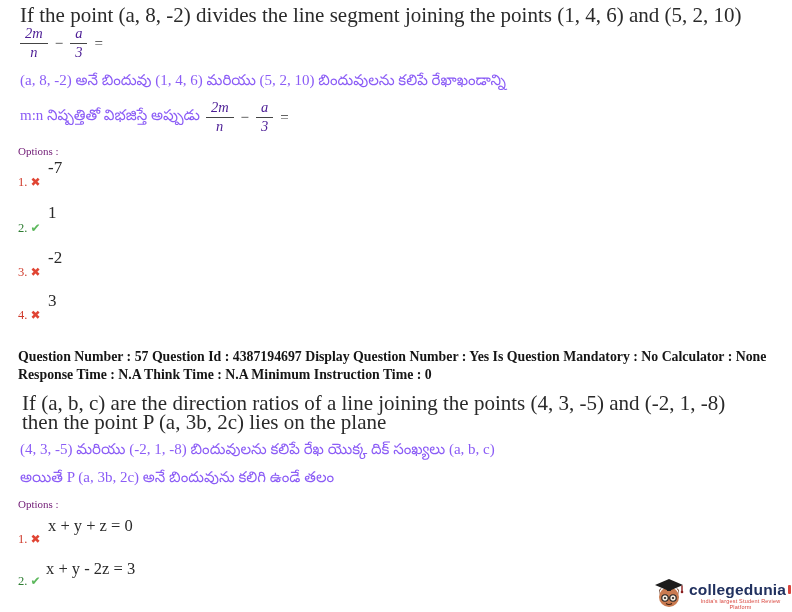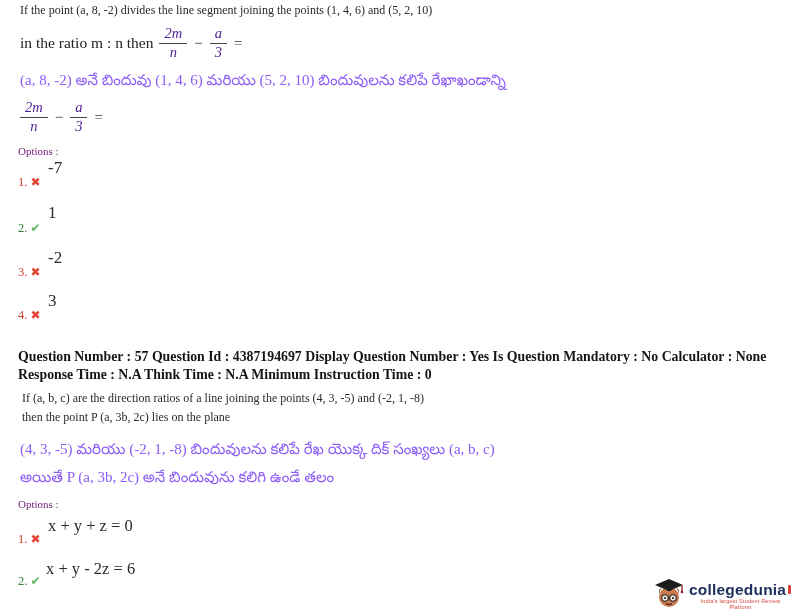--- a/index.html
+++ b/index.html
@@ -7,21 +7,21 @@
   body {
     width: 792px; height: 612px;
     background: #ffffff;
     font-family: "Liberation Serif", serif;
     color: #222222;
     position: relative;
     overflow: hidden;
   }
   .abs { position: absolute; }
 
-  .q-line { font-size: 12px; white-space: nowrap; color: #2a2a2a; }
+  .q-line { font-size: 21px; white-space: nowrap; color: #2a2a2a; }
   .telugu { font-size: 15px; color: #8b5cf6; }
 
   .formula-row { display: flex; align-items: center; gap: 6px; }
   .formula-prefix { font-size: 15.5px; white-space: nowrap; }
   .frac { display: inline-block; text-align: center; font-style: italic; font-size: 14.5px; line-height: 1.1; color: #4c1d95; }
   .frac .num { border-bottom: 1.2px solid #444; padding: 0 5px 1px 5px; display: block; }
   .frac .den { display: block; padding-top: 1px; }
   .op { font-size: 15px; color: #333; padding: 0 1px; }
 
   .options-label { font-weight: normal; font-size: 11px; color: #701a75; }
@@ -63,36 +63,36 @@
     margin-top: 2px;
     letter-spacing: 0.2px;
   }
 </style>
 </head>
 <body>
 
 <div class="abs q-line" style="left:20px; top:3px;">If the point (a, 8, -2) divides the line segment joining the points (1, 4, 6) and (5, 2, 10)</div>
 
 <div class="abs formula-row" style="left:20px; top:26px;">
-  <span class="formula-prefix">in the ratio m : n then</span>
   <span class="frac">
     <span class="num">2m</span>
     <span class="den">n</span>
   </span>
   <span class="op">−</span>
   <span class="frac">
     <span class="num">a</span>
     <span class="den">3</span>
   </span>
   <span class="op">=</span>
 </div>
 
 <div class="abs telugu" style="left:20px; top:72px;">(a, 8, -2) అనే బిందువు  (1, 4, 6) మరియు  (5, 2, 10) బిందువులను కలిపే రేఖాఖండాన్ని</div>
 
 <div class="abs formula-row" style="left:20px; top:100px;">
+  <span class="telugu">m:n నిష్పత్తితో విభజిస్తే అప్పుడు</span>
   <span class="frac">
     <span class="num">2m</span>
     <span class="den">n</span>
   </span>
   <span class="op">−</span>
   <span class="frac">
     <span class="num">a</span>
     <span class="den">3</span>
   </span>
   <span class="op">=</span>
@@ -131,21 +131,21 @@
 <div class="abs options-label" style="left:18px; top:498px;">Options :</div>
 
 <div class="abs" style="left:18px; top:529px;">
   <span class="opt-num wrong">1.</span><span class="opt-mark wrong">✖</span>
 </div>
 <div class="abs opt-value" style="left:48px; top:516px; font-size:16.5px;">x + y + z = 0</div>
 
 <div class="abs" style="left:18px; top:571px;">
   <span class="opt-num correct">2.</span><span class="opt-mark correct">✔</span>
 </div>
-<div class="abs opt-value" style="left:46px; top:559px; font-size:16.5px;">x + y - 2z = 6</div>
+<div class="abs opt-value" style="left:46px; top:559px; font-size:16.5px;">x + y - 2z = 3</div>
 
 <div class="abs logo-wrap" style="left:653px; top:578px;">
   <span style="display:inline-block;">
     <svg width="33" height="32" viewBox="0 0 33 32">
       <circle cx="16" cy="19" r="10" fill="#c97a50"></circle>
       <path d="M6 17 Q6 8 16 8 Q26 8 26 17 L26 13 Q26 9 16 9 Q6 9 6 13 Z" fill="#5a2d1a"></path>
       <polygon points="16,1 30,7 16,13 2,7" fill="#1c1c1c"></polygon>
       <rect x="14" y="9" width="4" height="4" fill="#1c1c1c"></rect>
       <circle cx="12" cy="20" r="3.2" fill="#f5e9dc" stroke="#222" stroke-width="1.1"></circle>
       <circle cx="20" cy="20" r="3.2" fill="#f5e9dc" stroke="#222" stroke-width="1.1"></circle>

